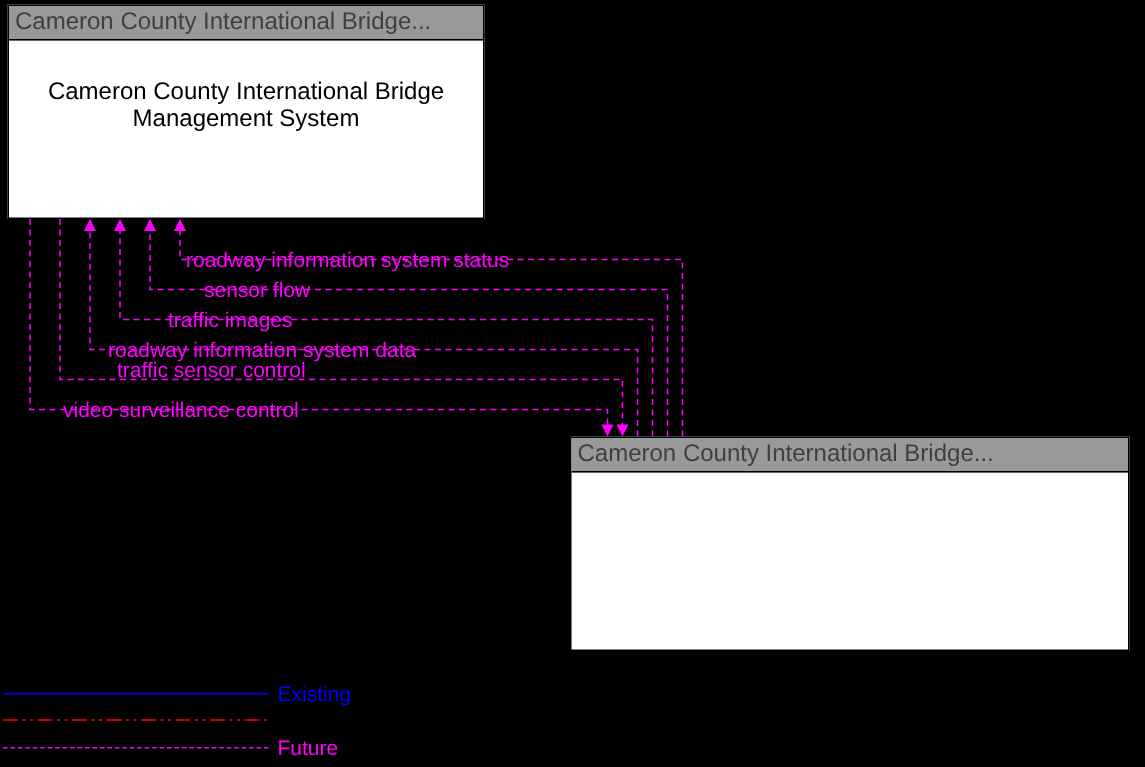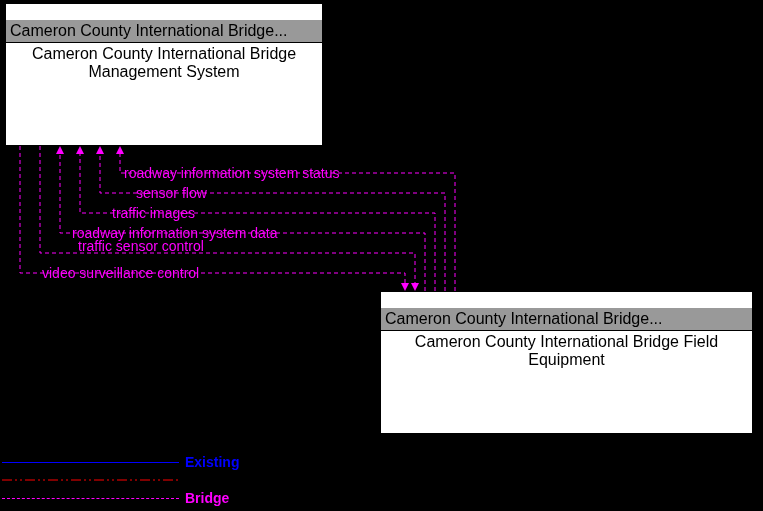--- a/index.html
+++ b/index.html
@@ -13,34 +13,34 @@
     overflow: hidden;
   }
   .box {
     position: absolute;
     background: #fff;
     border: 1px solid #000;
     box-sizing: border-box;
   }
   .box-header {
     background: #999;
-    color: #000000;
+    color: #404040;
     font-size: 16px;
     padding: 2px 4px;
     white-space: nowrap;
     overflow: hidden;
     text-overflow: ellipsis;
     border-bottom: 1px solid #000;
-    margin-top: 16px;
   }
   .box-body {
     color: #000;
     font-size: 16px;
     text-align: center;
     padding: 2px 6px;
+    margin-top: 24px;
   }
   #box-a { left: 5px;  top: 3px;  width: 318px; height: 143px; }
   #box-b { left: 380px; top: 291px; width: 373px; height: 143px; }
 
   .svg-layer {
     position: absolute;
     left: 0; top: 0;
     width: 763px; height: 511px;
     pointer-events: none;
   }
@@ -58,21 +58,20 @@
     position: absolute;
     height: 0;
     left: 2px;
     width: 177px;
   }
   .legend-label {
     position: absolute;
     font-size: 14px;
     left: 185px;
     transform: translateY(-50%);
-    font-weight: bold;
   }
   .legend-existing {
     top: 462px;
     border-top: 1px solid #00f;
   }
   .legend-planned {
     top: 480px;
   }
   .legend-future {
     top: 498px;
@@ -115,30 +114,29 @@
   <line x1="2" y1="480" x2="179" y2="480" stroke="#f00" stroke-width="1" stroke-dasharray="10 3 2 3 2 3"></line>
 </svg>
 
 <div id="box-a" class="box">
   <div class="box-header">Cameron County International Bridge...</div>
   <div class="box-body">Cameron County International Bridge Management System</div>
 </div>
 
 <div id="box-b" class="box">
   <div class="box-header">Cameron County International Bridge...</div>
-  <div class="box-body">Cameron County International Bridge Field Equipment</div>
 </div>
 
 <span class="flow-label" style="left:124px; top:173px;">roadway information system status</span>
 <span class="flow-label" style="left:136px; top:193px;">sensor flow</span>
 <span class="flow-label" style="left:112px; top:213px;text-align:right;">traffic images</span>
 <span class="flow-label" style="left:72px; top:233px;">roadway information system data</span>
 <span class="flow-label" style="left:78px; top:246px;">traffic sensor control</span>
 <span class="flow-label" style="left:42px; top:273px;">video surveillance control</span>
 
 <div class="legend-line legend-existing"></div>
 <span class="legend-label c-existing" style="top:462px;">Existing</span>
 
 <div class="legend-line legend-planned"></div>
 <span class="legend-label c-planned" style="top:480px;margin-top:45px;">Planned</span>
 
 <div class="legend-line legend-future"></div>
-<span class="legend-label c-future" style="top:498px;">Bridge</span>
+<span class="legend-label c-future" style="top:498px;">Future</span>
 
 </body></html>

